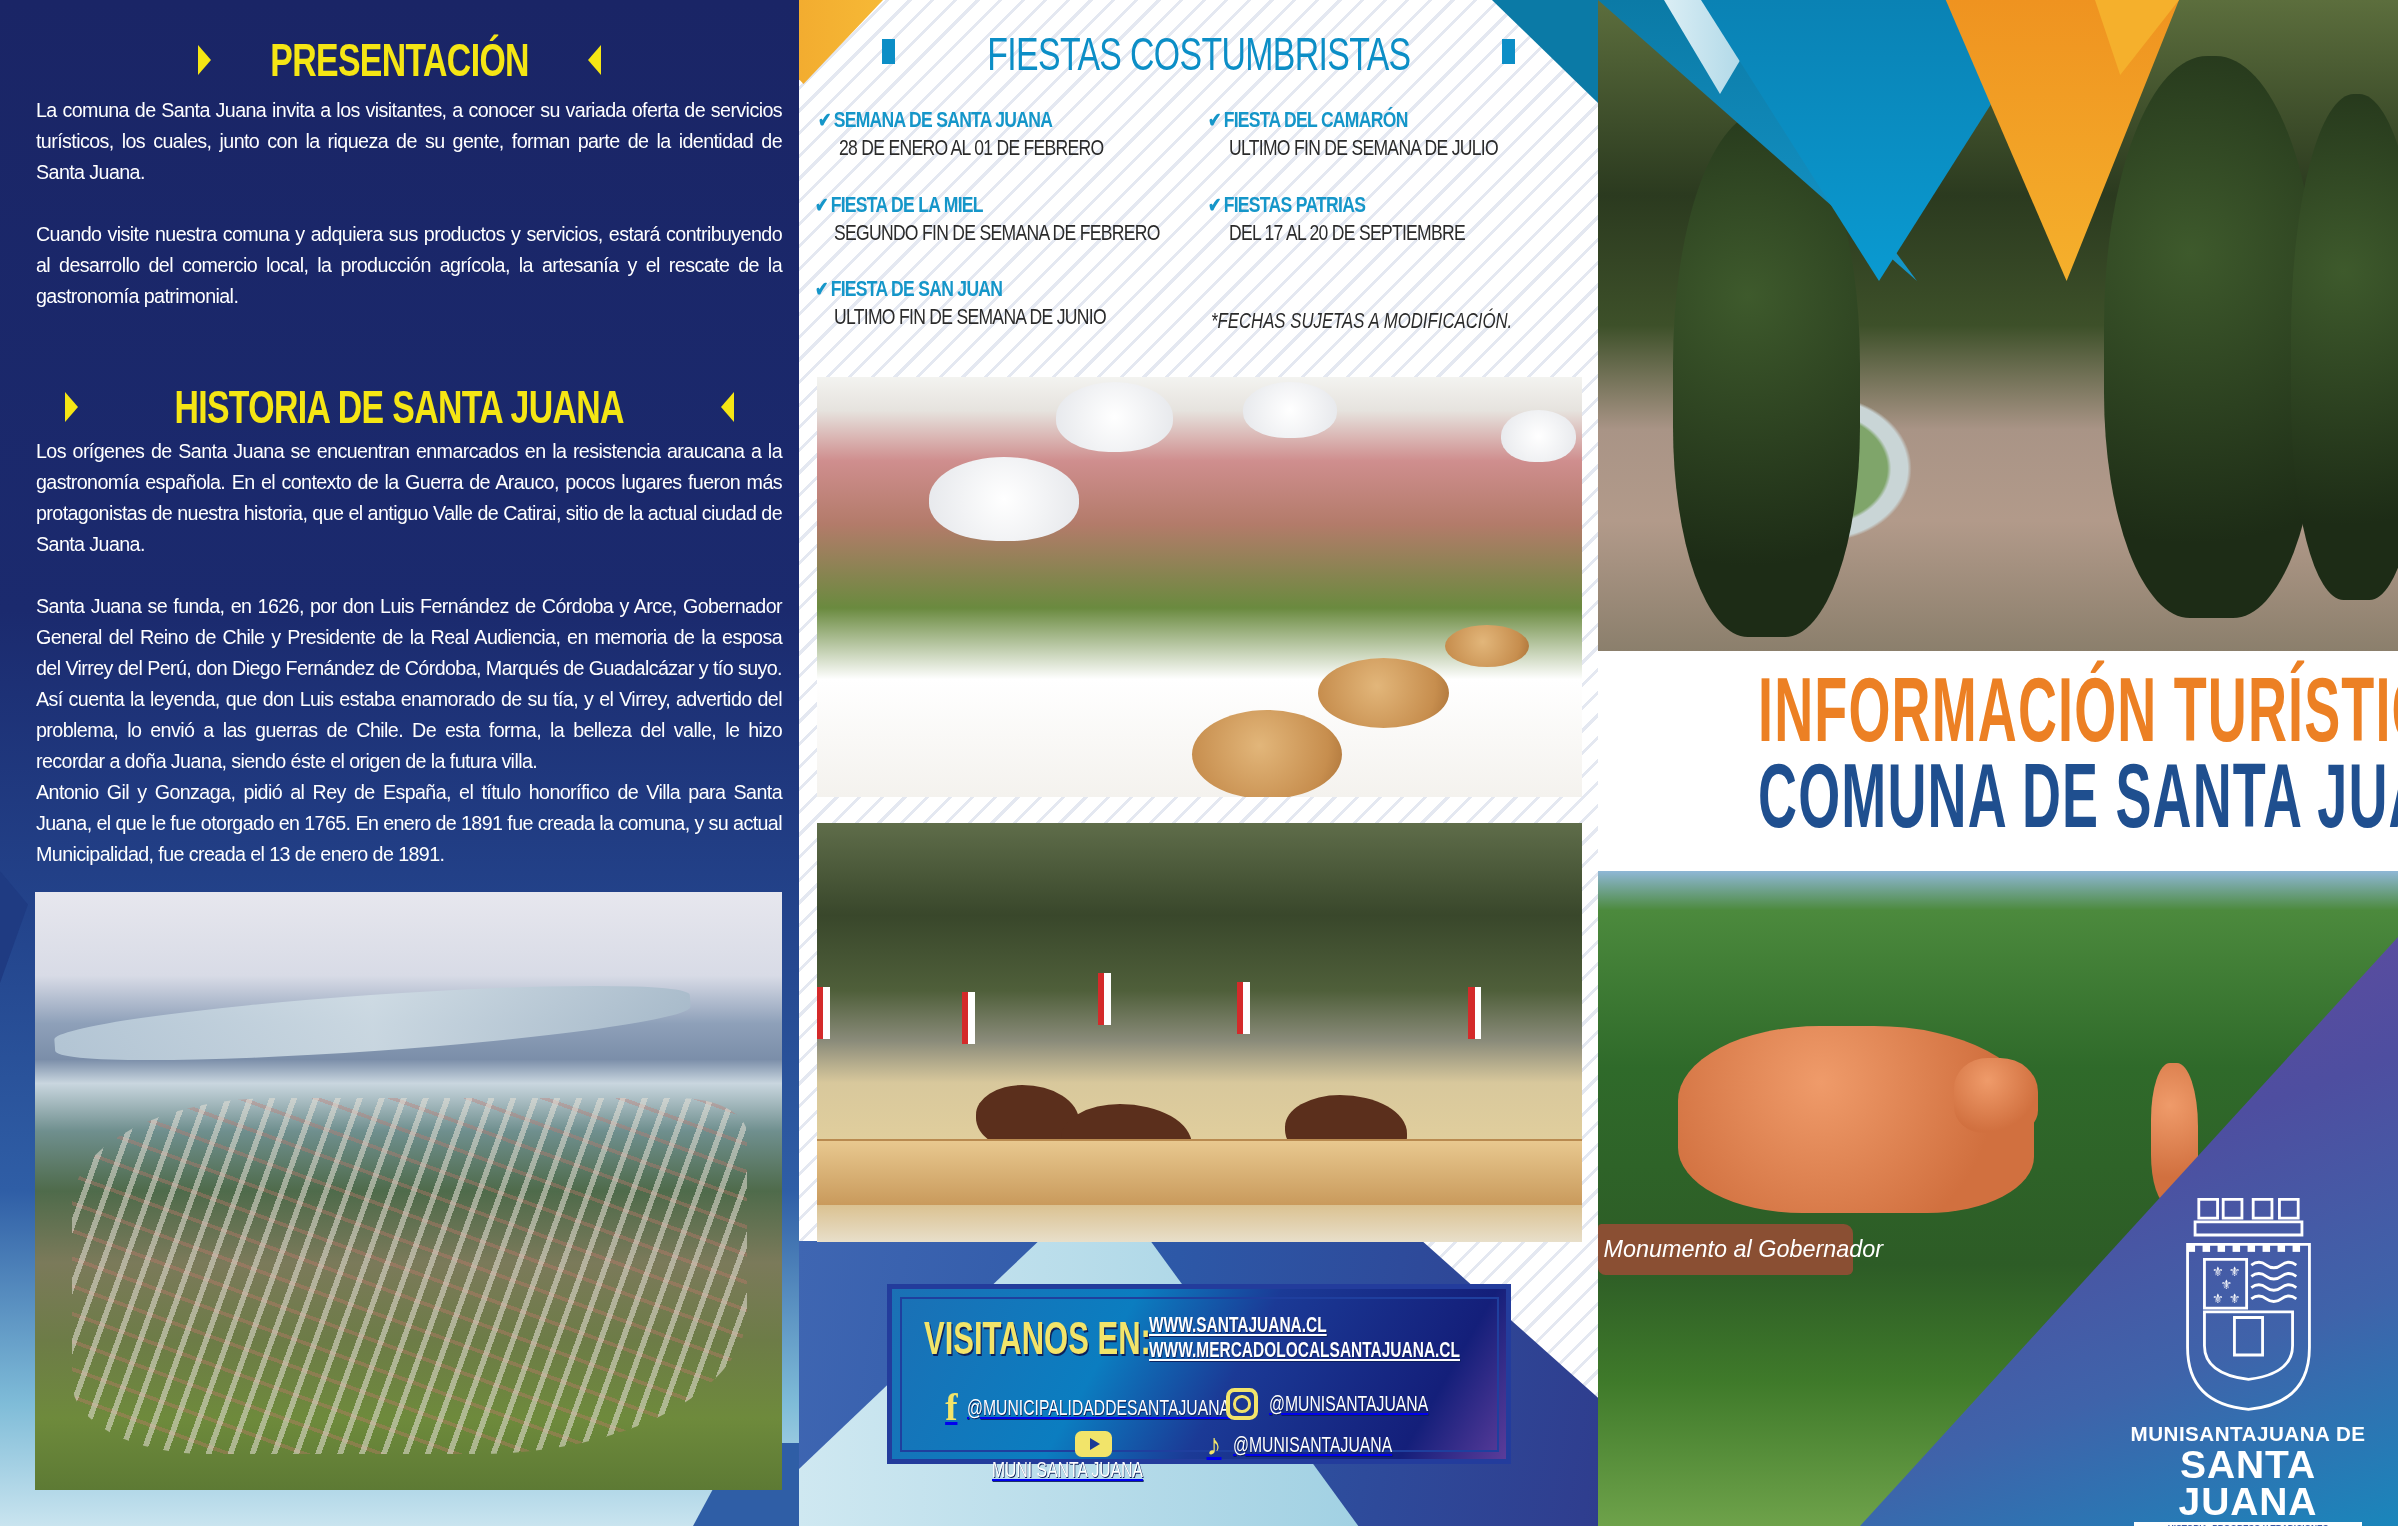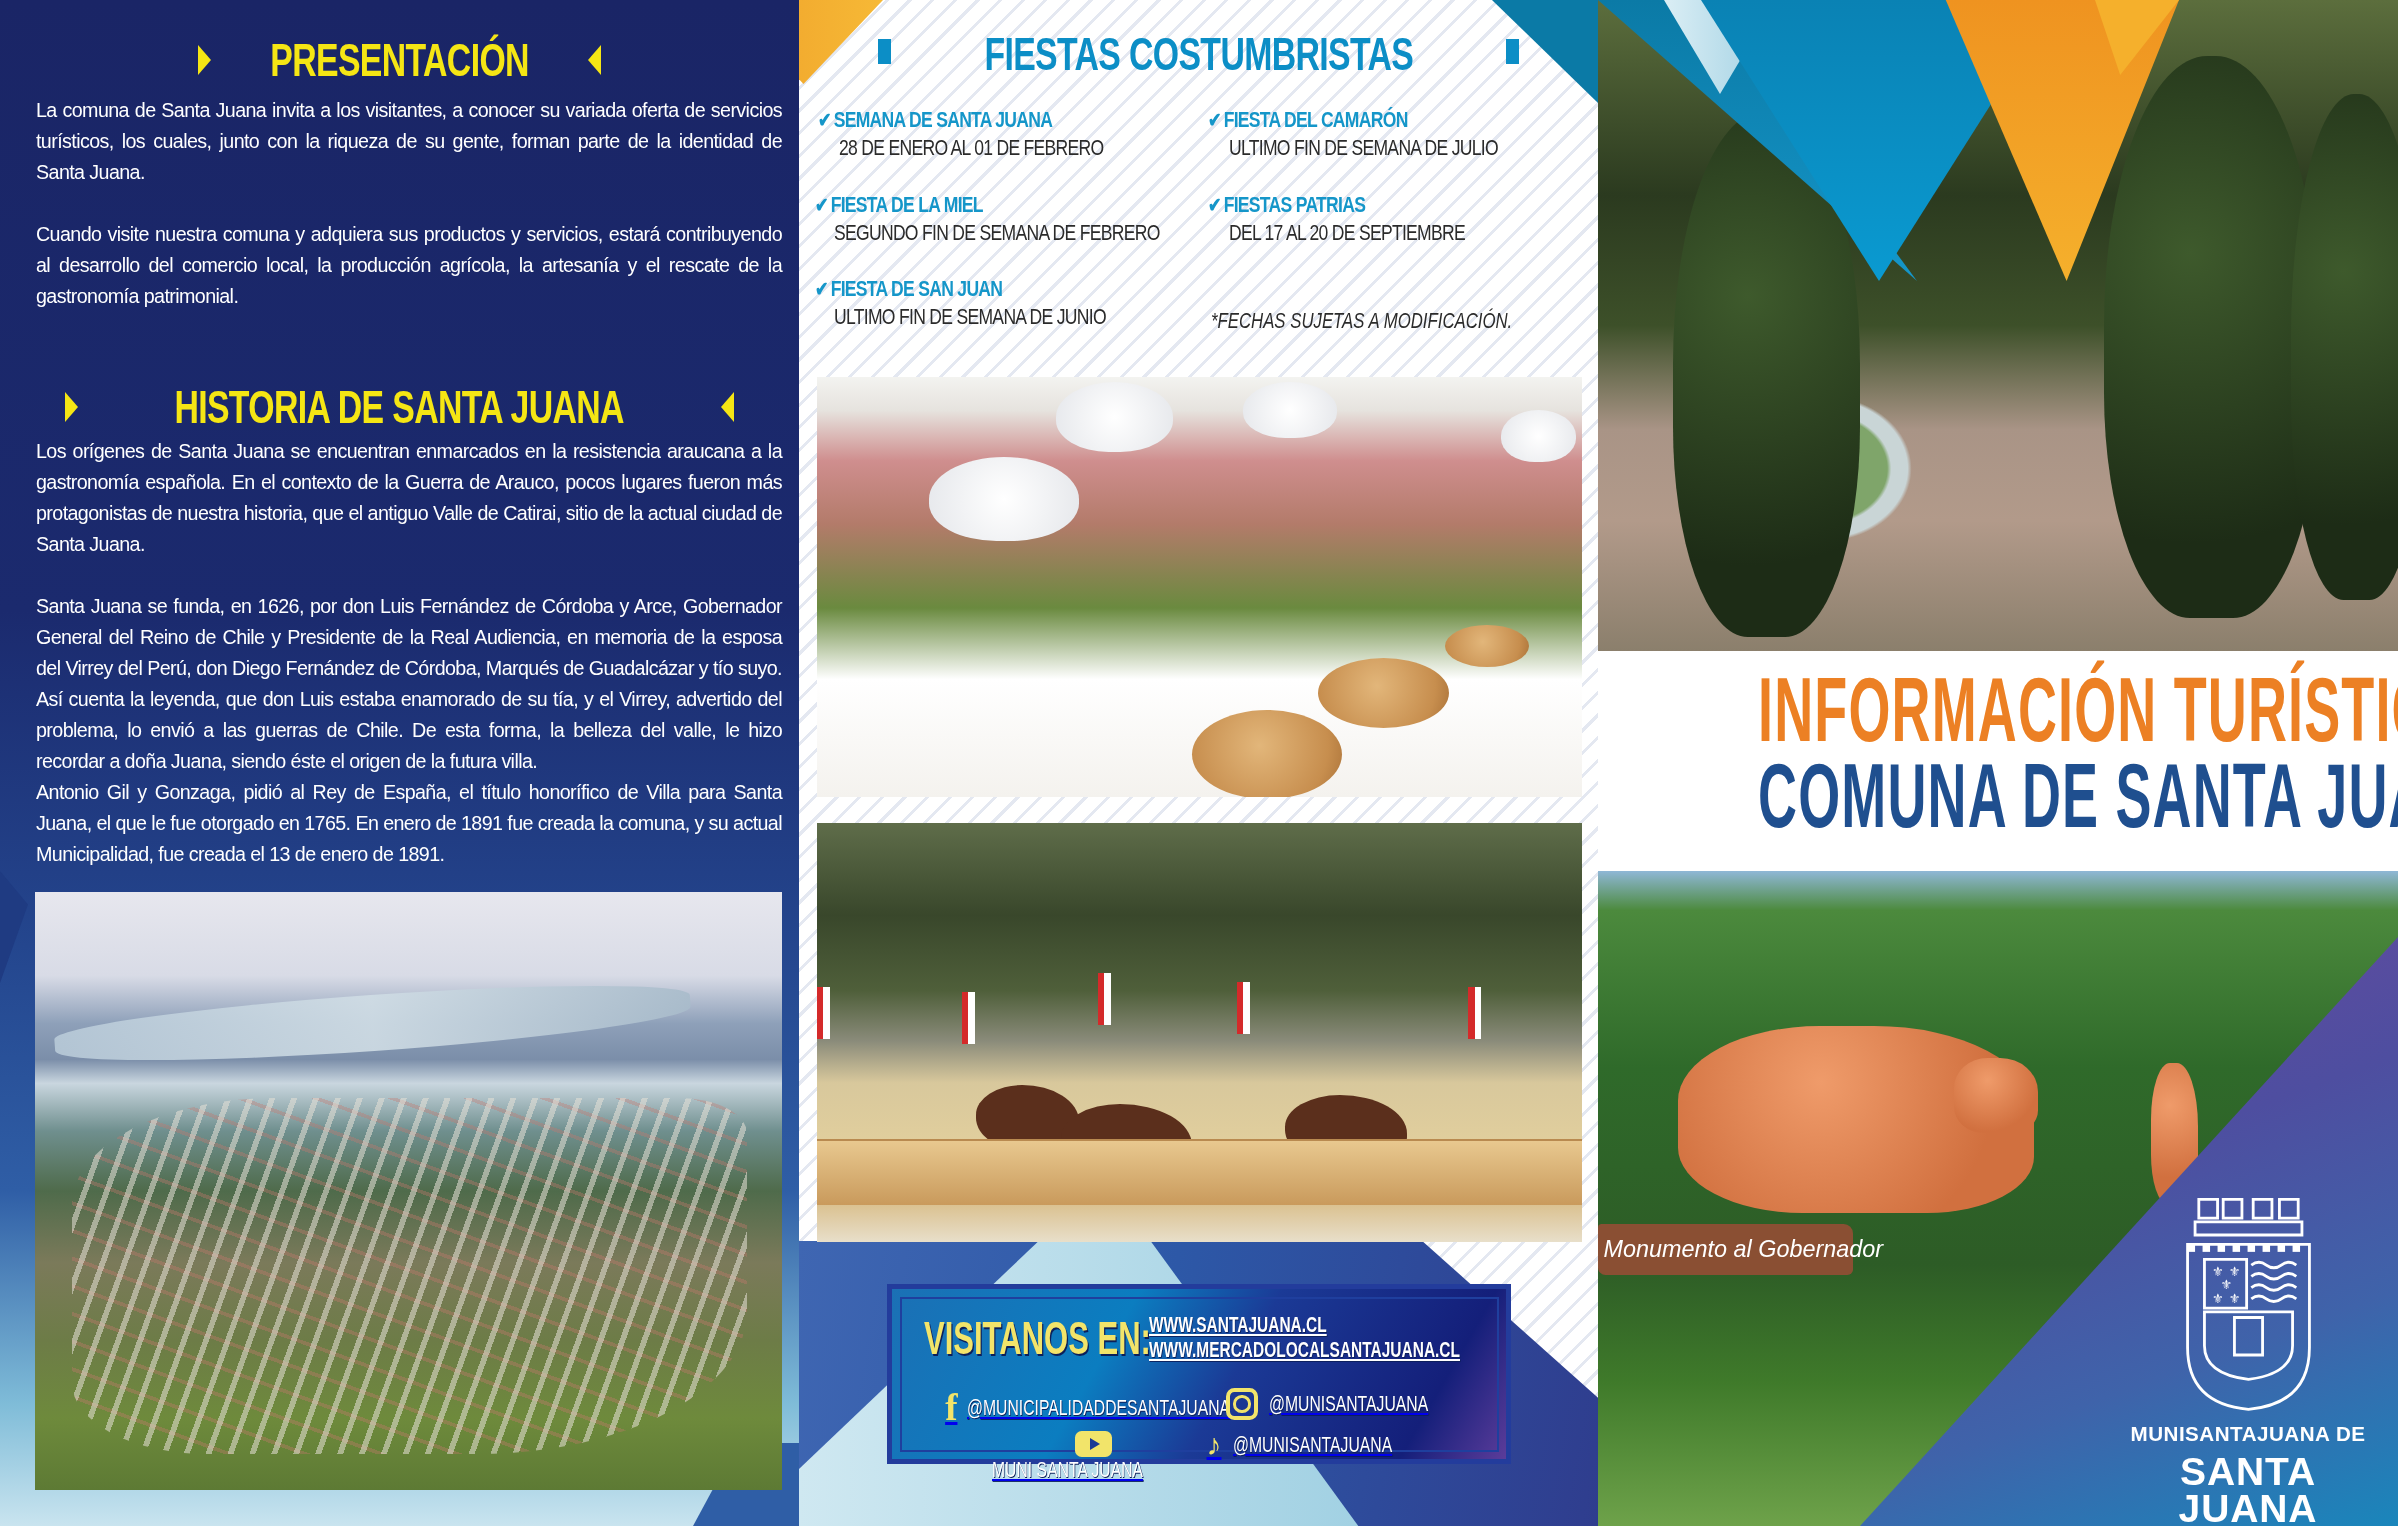--- a/index.html
+++ b/index.html
@@ -35,21 +35,21 @@
     #photo-aerial .river { position: absolute; left: 19px; top: 103px; width: 637px; height: 56px;
       background: linear-gradient(90deg, #b8cad8, #d0dde5, #a9bccb); border-radius: 50% / 40%; transform: rotate(-4deg); opacity: .9; }
     #photo-aerial .town { position: absolute; left: 37px; top: 206px; width: 675px; height: 356px;
       background-image: repeating-linear-gradient(110deg, rgba(230,225,215,.55) 0 5.6px, transparent 5.6px 20.6px),
                         repeating-linear-gradient(20deg, rgba(200,120,110,.35) 0 3.7px, transparent 3.7px 26px);
       border-radius: 30% 10% 40% 20%; }
 
     .deco-shape { position: absolute; }
 
     
-    .fiestas-heading { position: absolute; left: 0; top: 26px; width: 799px; text-align: center; color: #0c8ec6; font-weight: bold; }
+    .fiestas-heading { position: absolute; left: 0; top: 26px; width: 799px; text-align: center; color: #0c8ec6; font-weight: normal; }
     .fiestas-heading .tri-right { border-left-color: #0c8ec6; }
     .fiestas-heading .tri-left { border-right-color: #0c8ec6; }
     .fiestas-heading .htxt { display: inline-block; transform: scaleX(0.72); vertical-align: middle; font-size: 47px; letter-spacing: -0.9px; }
 
     .fiesta { position: absolute; }
     .fiesta-name { color: #1596c9; font-weight: bold; font-size: 22.5px; letter-spacing: -0.9px; white-space: nowrap;
       display: block; transform: scaleX(0.78); transform-origin: left; }
     .fiesta-name .check { display: inline-block; margin-right: 3.7px; font-size: 20.6px; }
     .fiesta-date { color: #2b2b2b; font-size: 22.5px; letter-spacing: -0.9px; white-space: nowrap; display: block;
       transform: scaleX(0.78); transform-origin: left; margin-top: 1.9px; }
@@ -100,21 +100,21 @@
 
     #photo-monument { left: 1598px; top: 871px; width: 800px; height: 655px;
       background: linear-gradient(180deg, #8fb7d6 0%, #4c8a3d 6%, #2f6a2a 30%, #2d5c26 60%, #3f7a2a 78%, #6ea24a 100%); }
     .ox { position: absolute; border-radius: 40% 45% 30% 35%; background: radial-gradient(circle at 40% 30%, #ef9b6a, #d1703f 70%); }
     .sign { position: absolute; left: 1598px; top: 1224px; width: 255px; height: 51px; background: #8a4f33;
       border-radius: 3.7px 9.4px 5.6px 7.5px; color: #ffffff; font-style: italic; font-size: 23.4px; line-height: 51px; padding-left: 5.6px; white-space: nowrap; }
 
     .logo-block { position: absolute; left: 2117px; top: 1190px; width: 262px; text-align: center; color: #ffffff; }
     .crest { margin: 0 auto; width: 141px; height: 225px; position: relative; }
     .muni-small { font-weight: bold; font-size: 20.6px; letter-spacing: 0.5px; display: block; margin-top: 3.7px; }
-    .muni-big { font-weight: bold; font-size: 39px; letter-spacing: 0.9px; display: block; line-height: 37px; margin-top: 7px; }
+    .muni-big { font-weight: bold; font-size: 39px; letter-spacing: 0.9px; display: block; line-height: 37px; }
     .muni-tag { display: block; background: #ffffff; color: #3a58a5; font-size: 8.4px; font-weight: bold; margin: 1.9px 17px 0; padding: 1.9px 0; }
   </style>
 </head>
 <body>
 
 <section id="panel-left" class="panel">
 
   <div class="deco-shape" style="left:693px; top:1443px; width:112px; height:83px; background:#2f5ea6; clip-path:polygon(40% 0,100% 0,100% 100%,0 100%);"></div>
   <div class="deco-shape" style="left:0; top:871px; width:28px; height:112px; background:#1f3b82; clip-path:polygon(0 0,100% 30%,0 100%);"></div>
 

